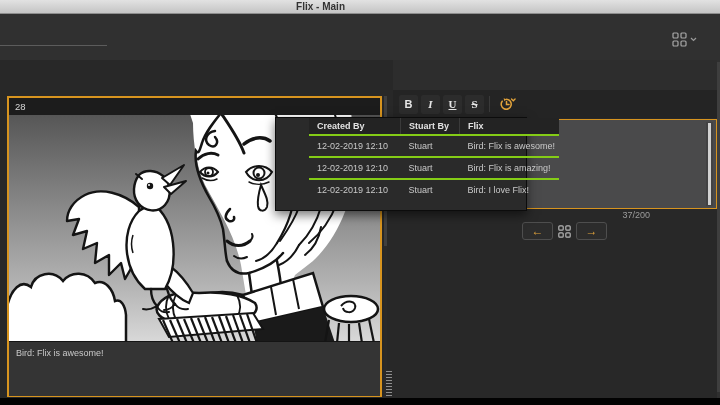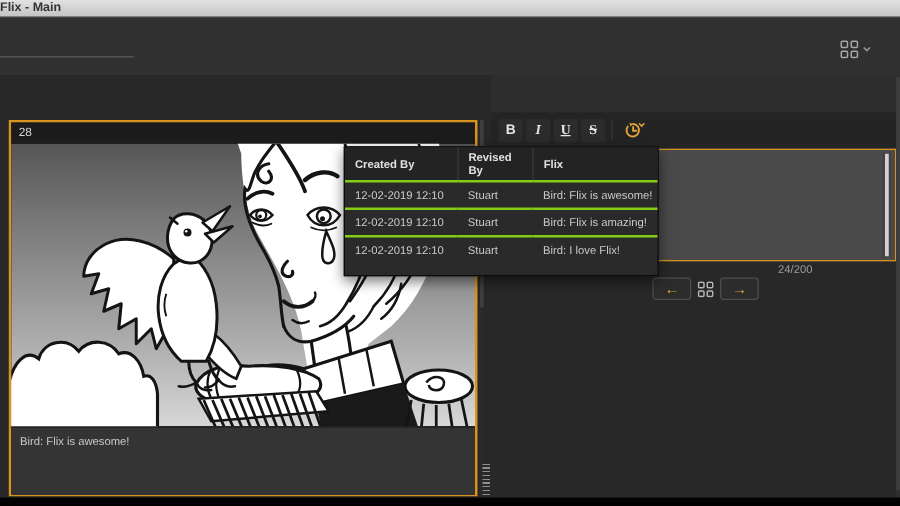--- a/index.html
+++ b/index.html
@@ -3,21 +3,21 @@
 <meta charset="utf-8">
 <style>
   html,body{margin:0;padding:0;background:#000;}
   .screen{position:relative;width:720px;height:405px;overflow:hidden;
     font-family:"Liberation Sans",sans-serif;background:#282828;
     -webkit-font-smoothing:antialiased;}
   
   .titlebar{position:absolute;left:0;top:0;width:720px;height:13px;
     background:linear-gradient(#e2e2e2,#c4c4c4);border-bottom:1px solid #8d8d8d;}
   .titlebar .title{position:absolute;left:0;top:0;width:345px;height:13px;
-    text-align:left;font-size:10px;line-height:13px;color:#333;font-weight:bold;}
+    text-align:right;font-size:10px;line-height:13px;color:#333;font-weight:bold;}
   
   .topbar{position:absolute;left:0;top:14px;width:720px;height:46px;
     background:#303030;border-bottom:1px solid #1c1c1c;}
   .search-underline{position:absolute;left:0;top:31px;width:107px;height:1px;background:#5c5c5c;}
   .layout-btn{position:absolute;right:22px;top:17px;width:26px;height:17px;display:flex;
     align-items:center;gap:3px;cursor:default;}
   
   .main{position:absolute;left:0;top:60px;width:654px;height:338px;background:#282828;}
   
   .panel{position:absolute;left:7px;top:36px;width:371px;height:297px;
@@ -52,21 +52,21 @@
   .char-count{position:absolute;right:4px;top:150px;font-size:9px;color:#9c9c9c;}
   .navrow{position:absolute;left:522px;top:162px;display:flex;align-items:center;gap:5px;}
   .nav-btn{width:31px;height:18px;background:#2c2c2c;border:1px solid #4e4e4e;border-radius:3px;
     display:flex;align-items:center;justify-content:center;color:#E2A33B;font-size:12px;
     font-weight:bold;cursor:default;box-sizing:border-box;}
   .rp-edge{position:absolute;left:717px;top:0;width:3px;height:338px;background:#2f2f2f;}
   .rp-edge-thumb{position:absolute;left:0;top:2px;width:3px;height:330px;background:#3e3e3e;}
   
   .popup{position:absolute;left:275px;top:57px;width:250px;background:#2a2a2a;
     border:1px solid #0c0c0c;box-shadow:0 4px 10px rgba(0,0,0,.55);z-index:30;font-size:9px;}
-  .popup table{border-collapse:collapse;width:100%;}
+  .popup table{border-collapse:collapse;width:100%;margin-left:33px;}
   .popup th{background:#232323;color:#e2e2e2;font-weight:bold;text-align:left;
     padding:3px 4px 3px 8px;border-right:1px solid #3a3a3a;font-size:9px;}
   .popup th:last-child{border-right:none;}
   .popup td{color:#c9c9c9;padding:5px 4px 5px 8px;border-top:2px solid #84cc16;white-space:nowrap;}
   .popup .foot{height:10px;}
   .col1{width:86px;} .col2{width:62px;}
   
   .bottombar{position:absolute;left:0;top:398px;width:720px;height:7px;background:#020202;}
   svg{display:block;}
 </style>
@@ -244,21 +244,21 @@
       </div>
     </div>
 
     <div class="rp-textarea">
       <span></span>
       <div class="rp-scrolltrack">
         <div class="rp-scrollthumb"></div>
       </div>
     </div>
 
-    <div class="char-count">24/200</div>
+    <div class="char-count">37/200</div>
 
     <div class="navrow">
       <div class="nav-btn">
         <span>←</span>
       </div>
       <span>
         <svg width="13" height="13" viewBox="0 0 13 13">
           <g fill="none" stroke="#b5b5b5" stroke-width="1.2">
             <rect x="0.8" y="0.8" width="4.4" height="4.4" rx="1"></rect>
               <rect x="7.8" y="0.8" width="4.4" height="4.4" rx="1"></rect>
@@ -274,21 +274,21 @@
 
     <div class="rp-edge">
         <div class="rp-edge-thumb"></div>
       </div>
 
     <div class="popup">
       <table>
         <tbody>
             <tr>
           <th class="col1">Created By</th>
-          <th class="col2">Revised By</th>
+          <th class="col2">Stuart By</th>
           <th>Flix</th>
         </tr>
         <tr>
           <td>12-02-2019 12:10</td>
           <td>Stuart</td>
           <td>Bird: Flix is awesome!</td>
         </tr>
         <tr>
           <td>12-02-2019 12:10</td>
           <td>Stuart</td>

